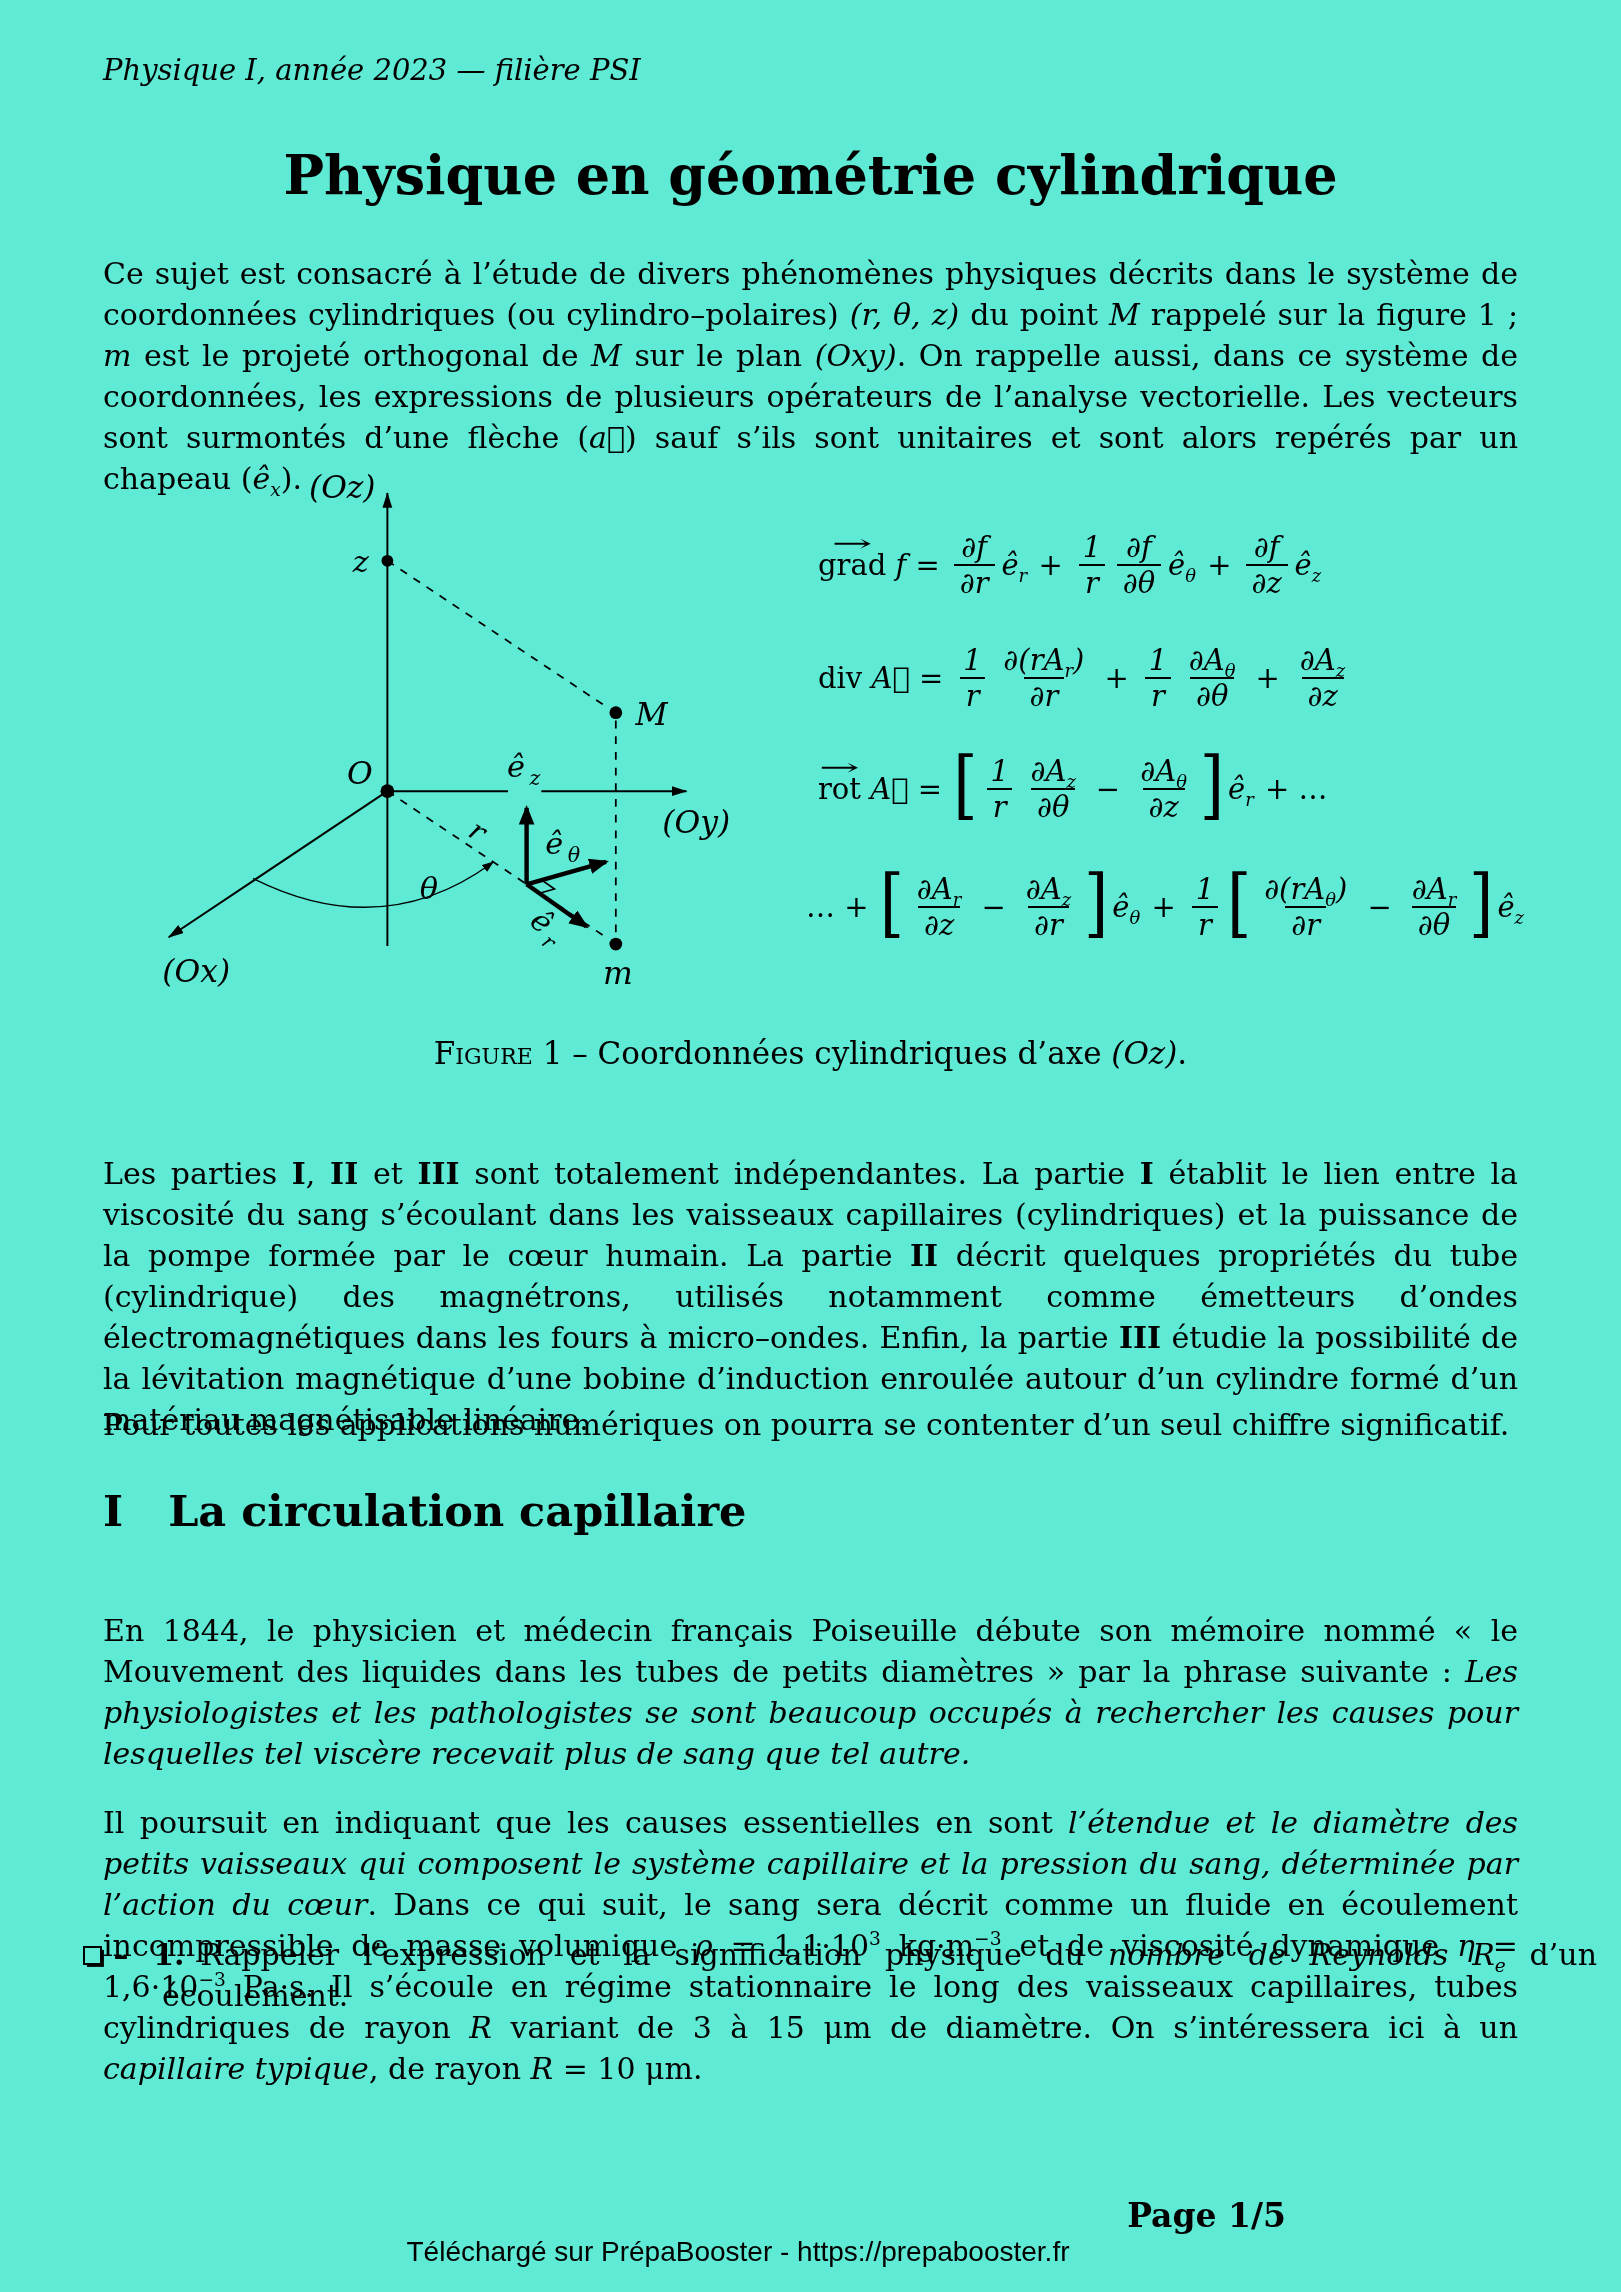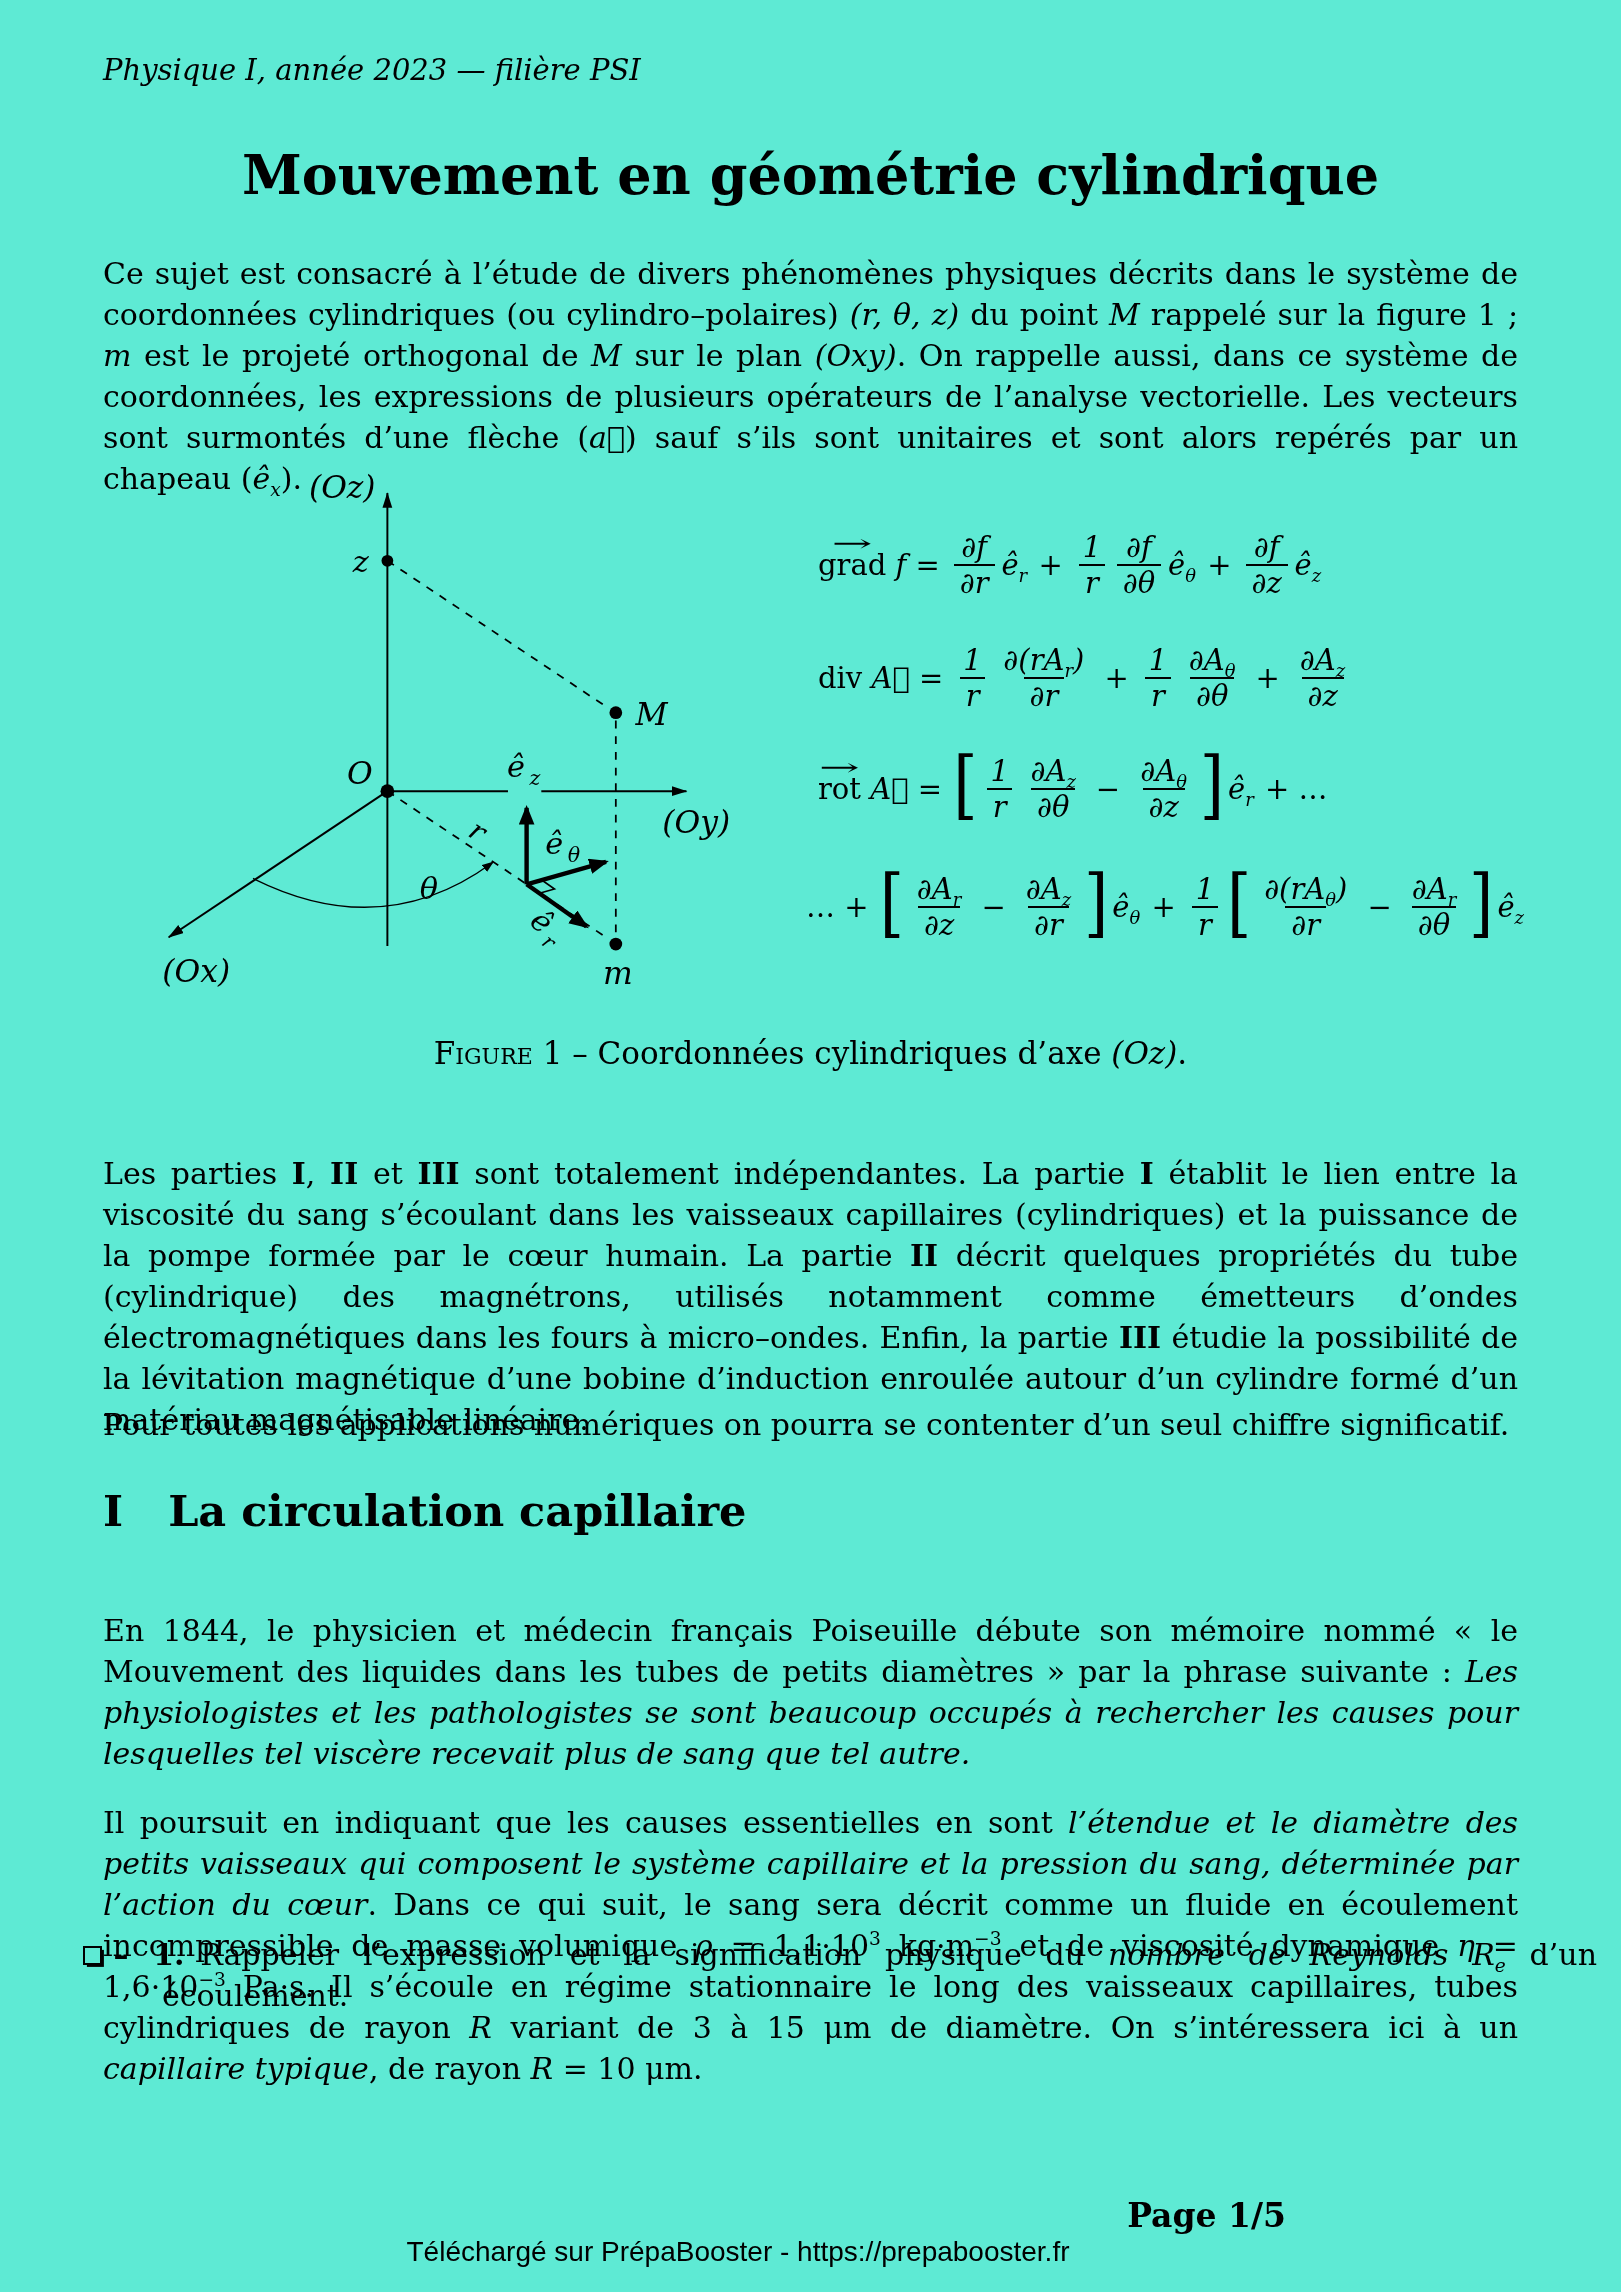--- a/index.html
+++ b/index.html
@@ -50,21 +50,21 @@
   svg text{font-family:"DejaVu Serif",serif;}
   .svgit{font-style:italic;}
 </style>
 </head>
 <body>
 
 <div class="page">
 
   <div class="abs header">Physique I, année 2023 — filière PSI</div>
 
-  <div class="abs title">Mouvement en géométrie cylindrique</div>
+  <div class="abs title">Physique en géométrie cylindrique</div>
 
   <p class="abs para p-intro"><span>Ce sujet est consacré à l’étude de divers phénomènes physiques décrits dans le système de coordonnées cylindriques (ou cylindro–polaires) </span><span class="it">(r, θ, z)</span><span> du point </span><span class="it">M</span><span> rappelé sur la figure 1 ; </span><span class="it">m</span><span> est le projeté orthogonal de </span><span class="it">M</span><span> sur le plan </span><span class="it">(Oxy)</span><span>. On rappelle aussi, dans ce système de coordonnées, les expressions de plusieurs opérateurs de l’analyse vectorielle. Les vecteurs sont surmontés d’une flèche (</span><span class="it">a⃗</span><span>) sauf s’ils sont unitaires et sont alors repérés par un chapeau (</span><span class="it">ê</span><sub class="it">x</sub><span>).</span></p>
 
   <svg class="abs" style="left:98px;top:449px;" width="667" height="551" viewBox="100 458 680 562">
     <defs>
       <marker id="arr" markerUnits="userSpaceOnUse" markerWidth="18" markerHeight="12" refX="15" refY="5" orient="auto">
           <path d="M0,0 L16,5 L0,10 Z" fill="#000"></path>
         </marker>
       <marker id="arrB" markerUnits="userSpaceOnUse" markerWidth="22" markerHeight="18" refX="17" refY="8" orient="auto">
           <path d="M0,0 L20,8 L0,16 Z" fill="#000"></path>

